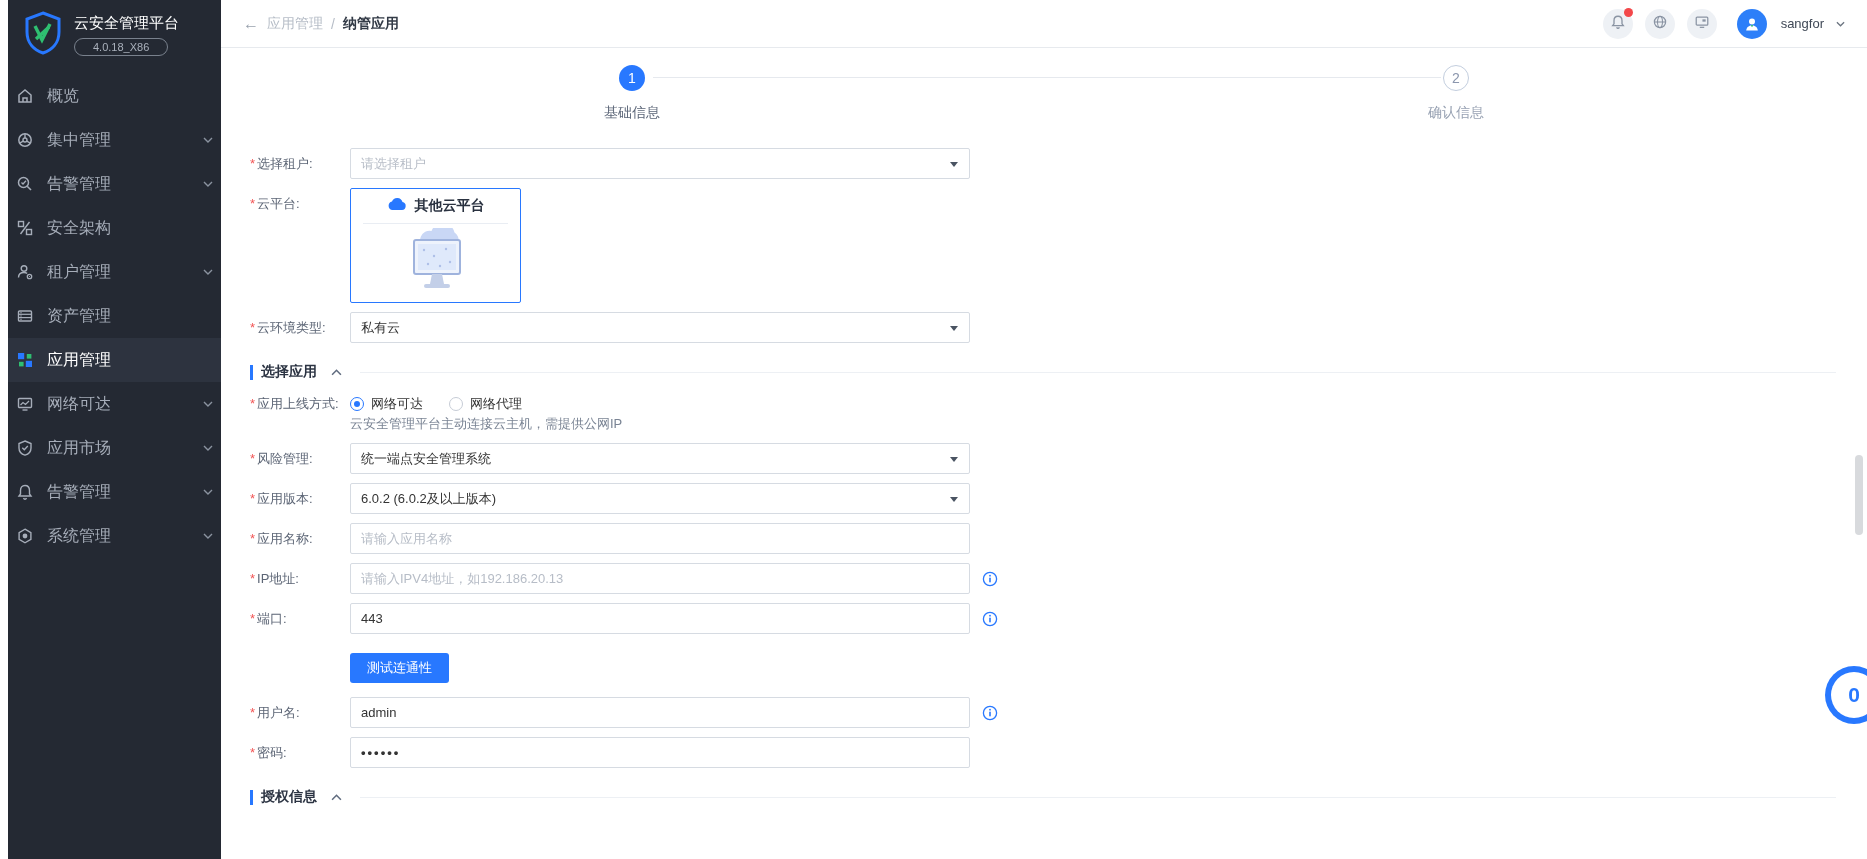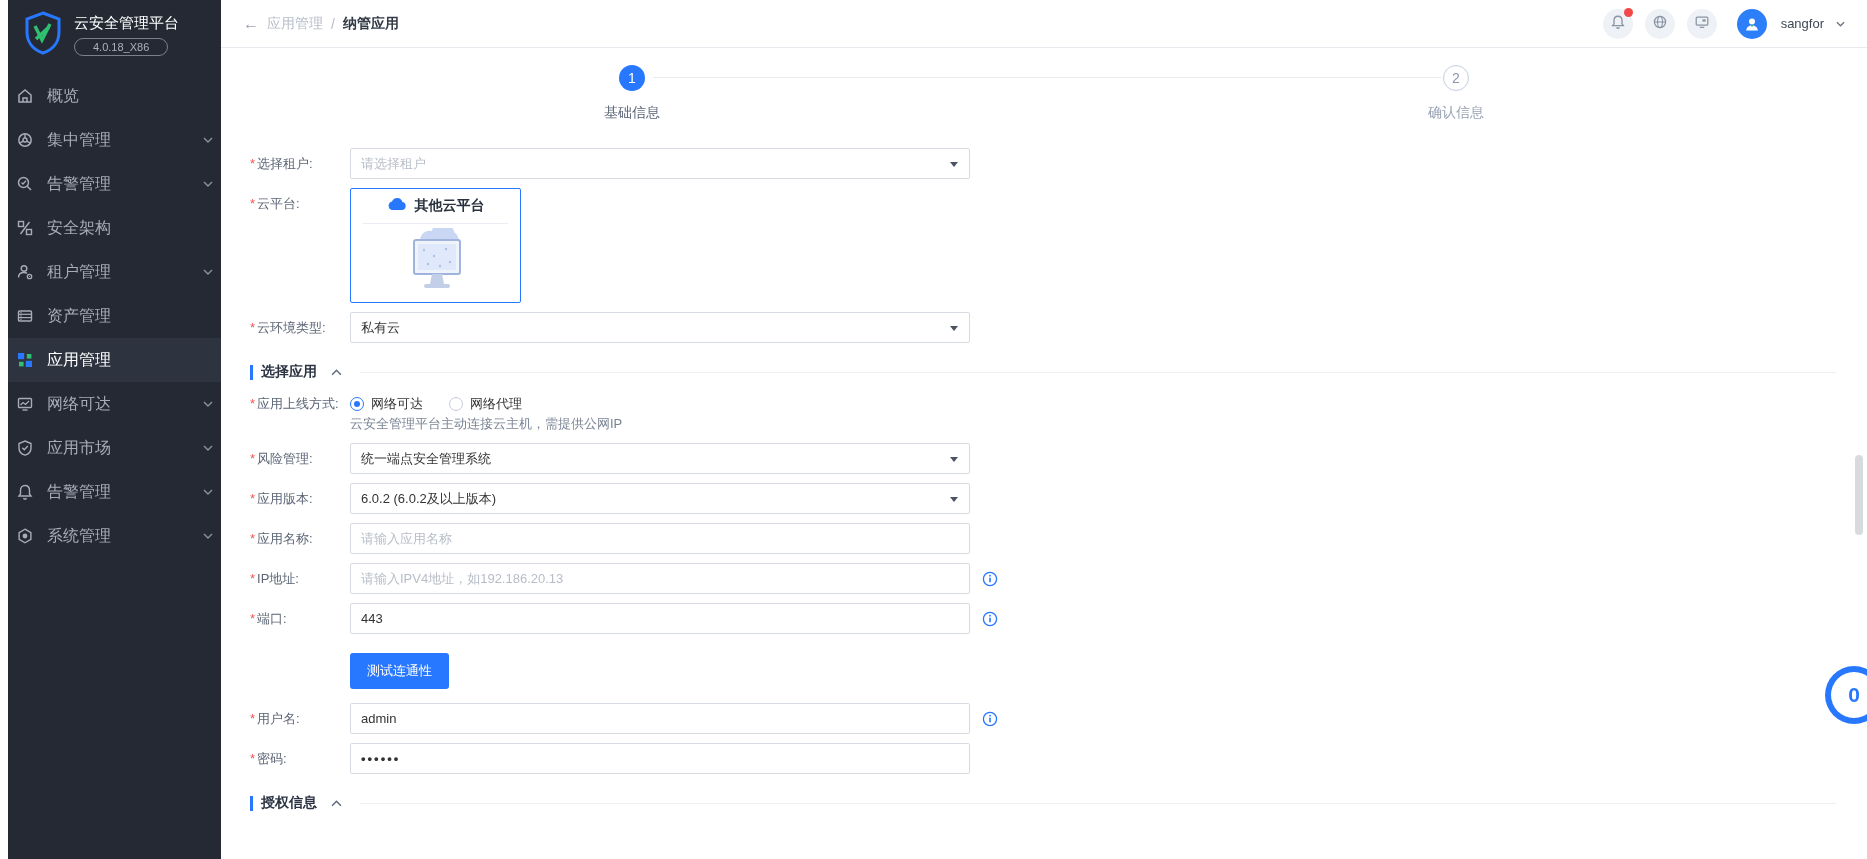--- a/index.html
+++ b/index.html
@@ -78,21 +78,21 @@
   .sect-caret { display:flex; margin-left:14px; cursor:pointer; }
   .sect-line { flex:1; border-top:1px solid #edf0f4; margin-left:18px; }
 
   .radio-grp { display:flex; align-items:center; gap:26px; }
   .radio { display:flex; align-items:center; gap:7px; cursor:pointer; font-size:13px; color:#333; }
   .rdot { width:14px; height:14px; border-radius:50%; border:1px solid #c6ccd6; background:#fff; }
   .radio.sel .rdot { border:1px solid #2878ff; display:flex; align-items:center; justify-content:center; }
   .radio.sel .rdot::after { content:""; width:6px; height:6px; border-radius:50%; background:#2878ff; }
   .hint-row { margin:2px 0 10px 100px; font-size:13px; color:#7a8494; }
 
-  .btn-primary { margin:10px 0 14px 100px; height:36px; padding:0 17px; background:#2878ff; color:#fff;
+  .btn-primary { margin:10px 0 14px 100px; height:30px; padding:0 17px; background:#2878ff; color:#fff;
                  border:none; border-radius:3px; font-size:13px; font-family:inherit; cursor:pointer; }
 
   
   .scroll-thumb { position:absolute; right:4px; top:455px; width:8px; height:80px; background:#d8dadd; border-radius:4px; cursor:pointer; }
   .float-badge { position:absolute; right:-16px; top:666px; width:58px; height:58px; border-radius:50%;
                  background:#2878ff; display:flex; align-items:center; justify-content:center; cursor:pointer; }
   .float-badge .inner { width:46px; height:46px; border-radius:50%; background:#fff; display:flex;
                         align-items:center; justify-content:center; color:#2878ff; font-size:21px; font-weight:700; }
 </style>
 </head>

